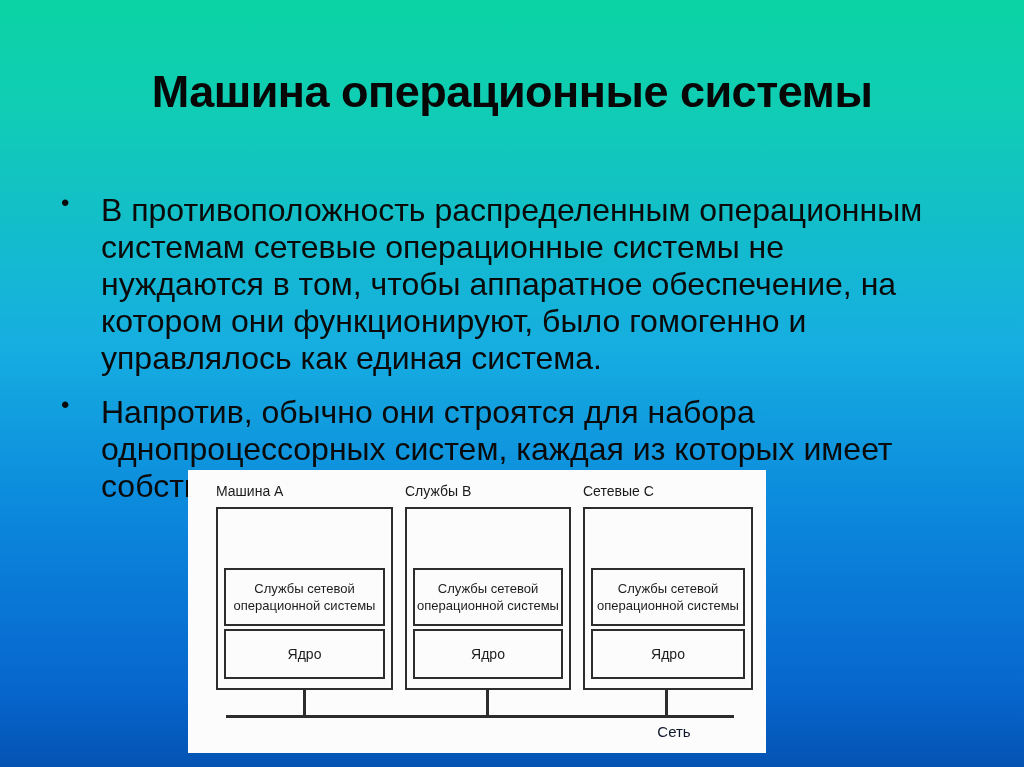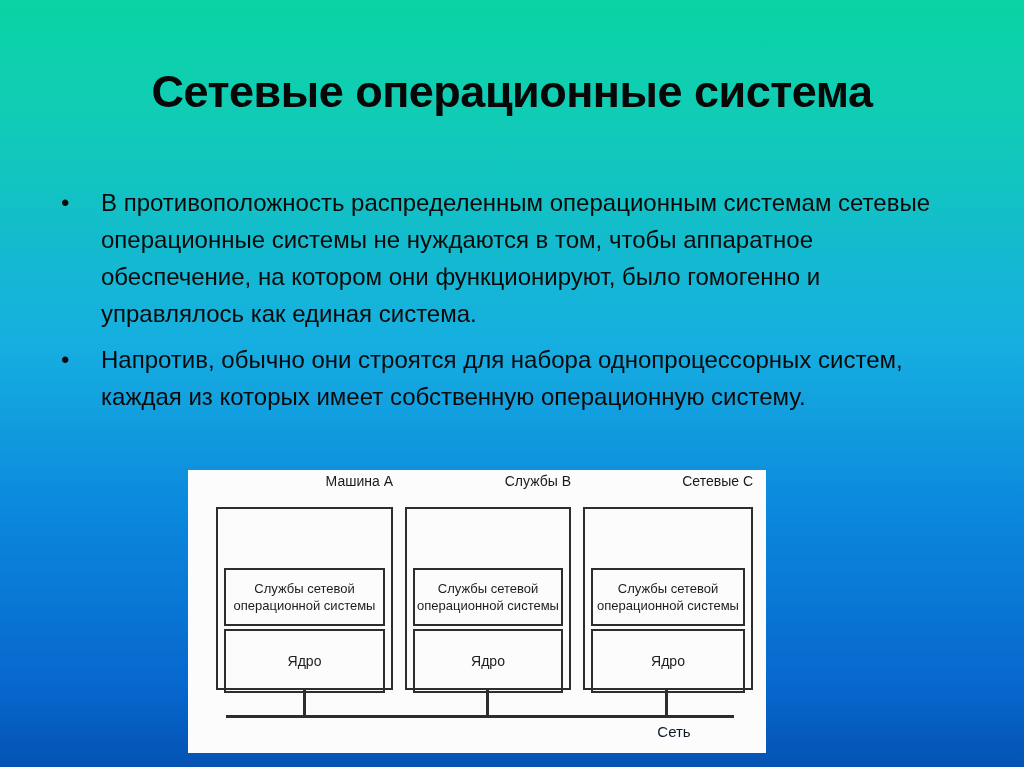--- a/index.html
+++ b/index.html
@@ -13,28 +13,28 @@
 
   .slide-title {
     position:absolute; top:66px; left:0; width:100%;
     text-align:center; font-size:45px; font-weight:bold;
     color:#070707; letter-spacing:-0.5px;
   }
 
   .bullets { position:absolute; top:184px; left:58px; width:886px; color:#0a0a0a; }
   .bullet  { display:flex; margin-bottom:9px; }
   .bullet .marker { width:40px; font-size:24px; line-height:37px; padding-left:3px; flex:none; }
-  .bullet .text   { flex:1; max-width:838px; font-size:24px; line-height:37px; }
+  .bullet .text   { flex:1; max-width:838px; font-size:32px; line-height:37px;margin-top:8px; }
 
   
   .panel {
     position:absolute; left:188px; top:470px; width:578px; height:283px;
     background:#fcfcfc; color:#1d1d1d;
   }
-  .mlabel { position:absolute; top:3px; font-size:14px; text-align:right; color:#1a1a1a; }
+  .mlabel { position:absolute; top:13px; font-size:14px; text-align:left; color:#1a1a1a; }
   .mlabel.a { left:28px;  width:177px; }
   .mlabel.b { left:217px; width:166px; }
   .mlabel.c { left:395px; width:170px; }
 
   .machine {
     position:absolute; top:37px; height:183px; box-sizing:border-box;
     border:2px solid #2d2d2d; z-index:1;
   }
   .machine.a { left:28px;  width:177px; }
   .machine.b { left:217px; width:166px; }
@@ -45,37 +45,37 @@
     box-sizing:content-box; border:2px solid #2d2d2d; background:#fcfcfc; z-index:2;
     display:flex; align-items:center; justify-content:center; font-size:14px;
   }
 
   .svc {
     position:absolute; left:6px; right:6px; top:59px; height:58px; box-sizing:border-box;
     border:2px solid #2d2d2d; display:flex; align-items:center; justify-content:center;
     text-align:center; font-size:13px; line-height:17px;
   }
   .krn {
-    position:absolute; left:6px; right:6px; top:120px; height:64px; box-sizing:border-box;
+    position:absolute; left:6px; right:6px; top:120px; height:50px; box-sizing:border-box;
     border:2px solid #2d2d2d; display:flex; align-items:center; justify-content:center;
     font-size:14px;
   }
 
   .connector { position:absolute; top:220px; width:3px; height:26px; background:#2d2d2d; }
   .connector.a { left:115px; }
   .connector.b { left:298px; }
   .connector.c { left:477px; }
 
   .netline  { position:absolute; left:38px; top:245px; width:508px; height:3px; background:#2d2d2d; }
   .netlabel { position:absolute; top:253px; left:430px; width:112px; text-align:center; font-size:15px; color:#0f172a; }
 </style>
 </head>
 <body>
 
-<div class="slide-title">Сетевые операционные система</div>
+<div class="slide-title">Машина операционные системы</div>
 
 <div class="bullets">
   <div class="bullet">
     <span class="marker">•</span>
     <span class="text">В противоположность распределенным операционным системам сетевые операционные системы не нуждаются в том, чтобы аппаратное обеспечение, на котором они функционируют, было гомогенно и управлялось как единая система.</span>
   </div>
   <div class="bullet">
     <span class="marker">•</span>
     <span class="text">Напротив, обычно они строятся для набора однопроцессорных систем, каждая из которых имеет собственную операционную систему.</span>
   </div>

